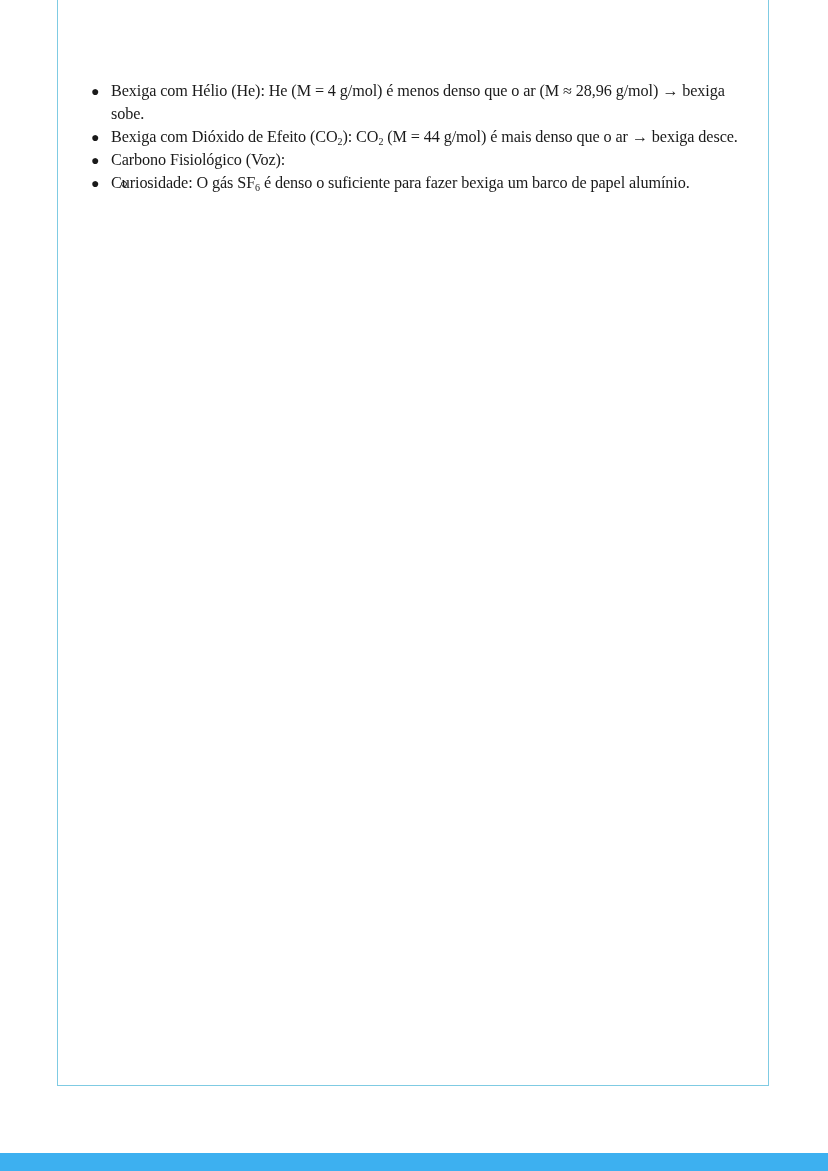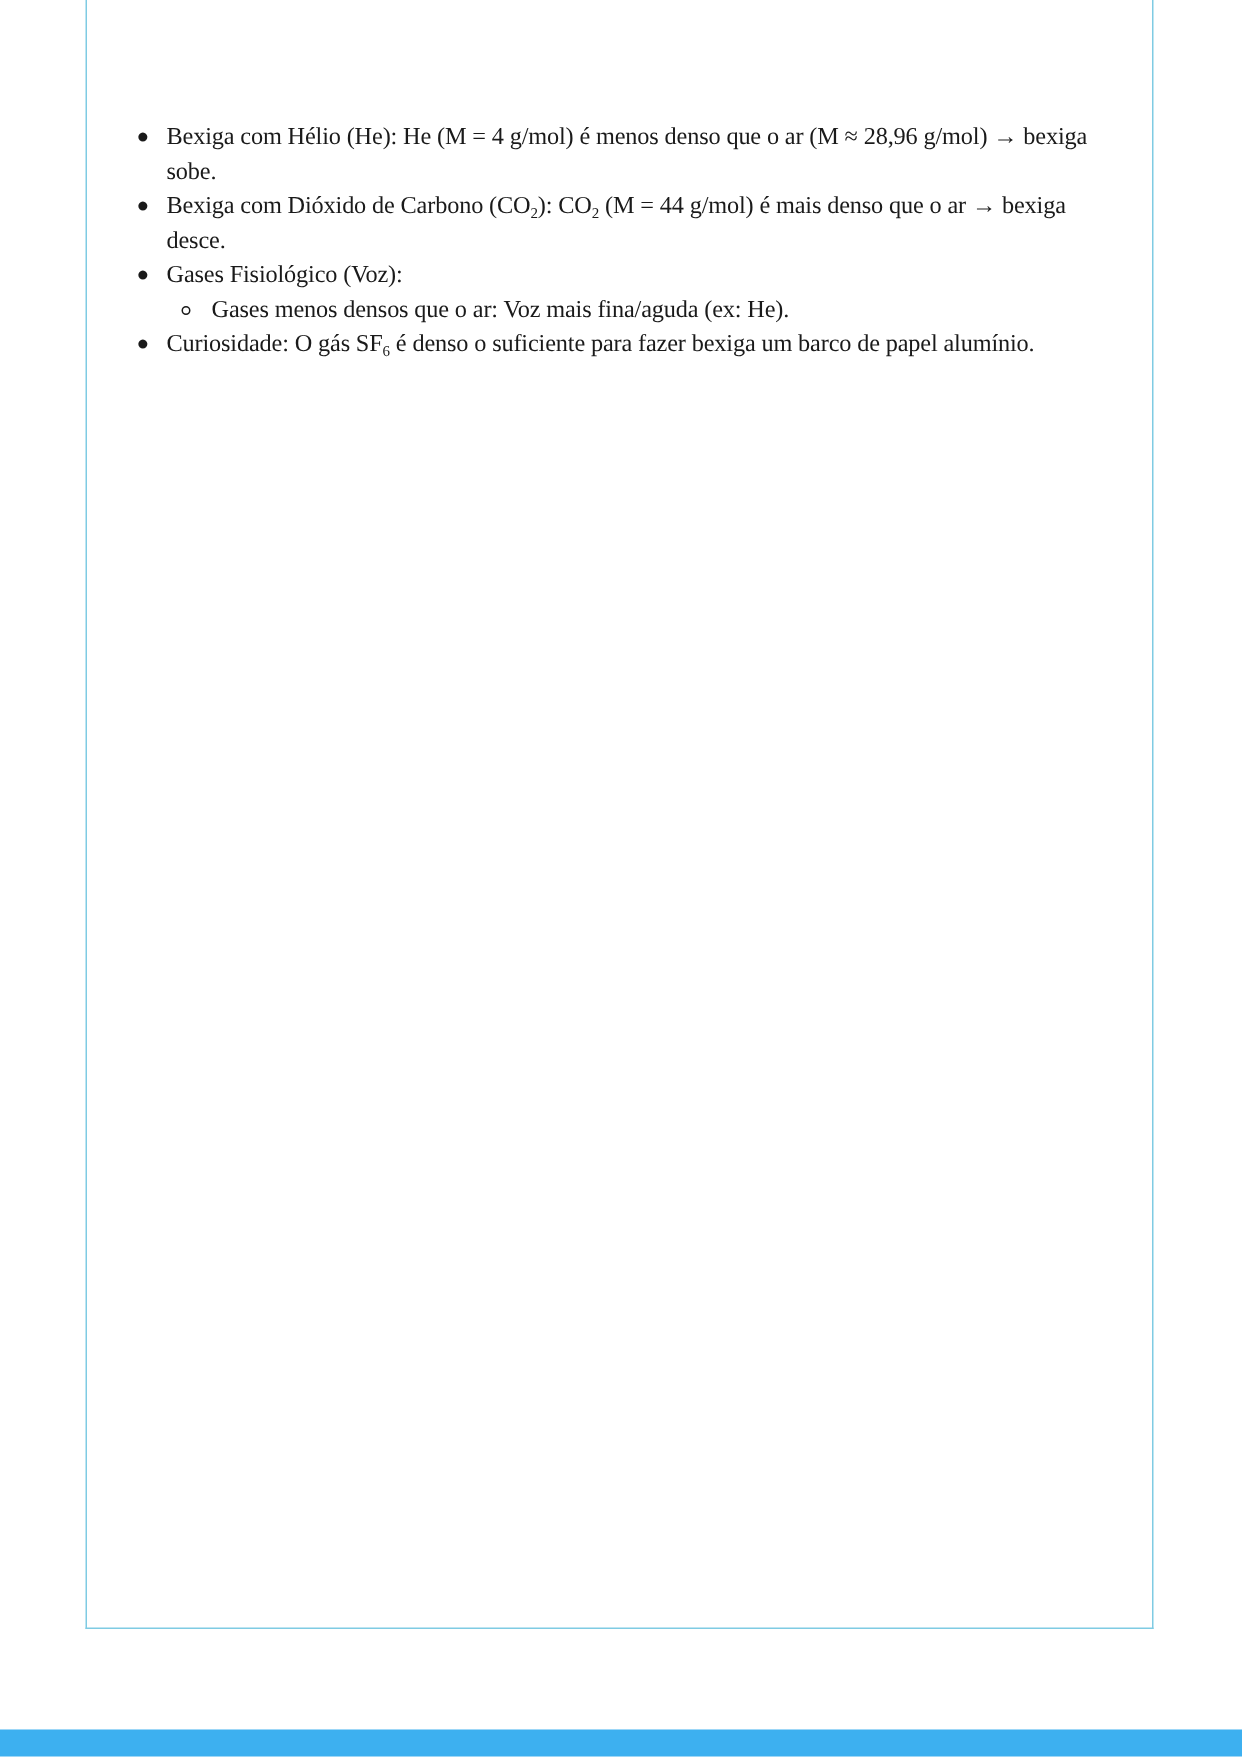--- a/index.html
+++ b/index.html
@@ -87,29 +87,28 @@
 <div class="page-frame"></div>
 
 <div class="content">
   <ul class="level1">
     <li>
       <span class="bullet">●</span>
       <span>Bexiga com Hélio (He): He (M = 4 g/mol) é menos denso que o ar (M ≈ 28,96 g/mol) → bexiga sobe.</span>
     </li>
     <li>
       <span class="bullet">●</span>
-      <span>Bexiga com Dióxido de Carbono (CO</span><sub>2</sub><span>): CO</span><sub>2</sub><span> (M = 44 g/mol) é mais denso que o ar → bexiga desce.</span>
+      <span>Bexiga com Dióxido de Efeito (CO</span><sub>2</sub><span>): CO</span><sub>2</sub><span> (M = 44 g/mol) é mais denso que o ar → bexiga desce.</span>
     </li>
     <li>
       <span class="bullet">●</span>
-      <span>Gases Fisiológico (Voz):</span>
+      <span>Carbono Fisiológico (Voz):</span>
       <ul class="level2">
         <li>
           <span class="circle"></span>
-          <span>Gases menos densos que o ar: Voz mais fina/aguda (ex: He).</span>
         </li>
       </ul>
     </li>
     <li>
       <span class="bullet">●</span>
       <span>Curiosidade: O gás SF</span><sub>6</sub><span> é denso o suficiente para fazer bexiga um barco de papel alumínio.</span>
     </li>
   </ul>
 </div>
 

